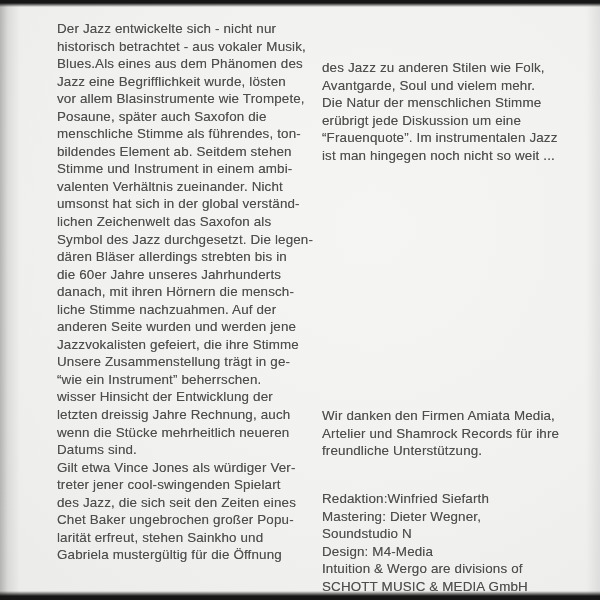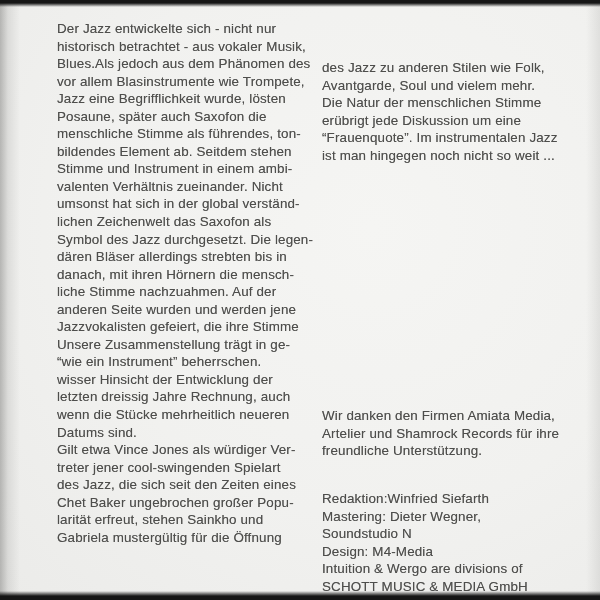--- a/index.html
+++ b/index.html
@@ -50,32 +50,33 @@
 
 <div class="page">
   <div class="shade-left"></div>
   <div class="shade-right"></div>
   <div class="edge-top"></div>
   <div class="edge-bottom"></div>
 
   <div class="tblock col-left">
       <div class="line">Der Jazz entwickelte sich - nicht nur</div>
       <div class="line">historisch betrachtet - aus vokaler Musik,</div>
-      <div class="line">Blues.Als jedoch aus dem Phänomen des</div>
+      <div class="line">Blues.Als eines aus dem Phänomen des</div>
+      <div class="line">Jazz eine Begrifflichkeit wurde, lösten</div>
       <div class="line">vor allem Blasinstrumente wie Trompete,</div>
-      <div class="line">Jazz eine Begrifflichkeit wurde, lösten</div>
       <div class="line">Posaune, später auch Saxofon die</div>
       <div class="line">menschliche Stimme als führendes, ton-</div>
       <div class="line">bildendes Element ab. Seitdem stehen</div>
       <div class="line">Stimme und Instrument in einem ambi-</div>
       <div class="line">valenten Verhältnis zueinander. Nicht</div>
       <div class="line">umsonst hat sich in der global verständ-</div>
       <div class="line">lichen Zeichenwelt das Saxofon als</div>
       <div class="line">Symbol des Jazz durchgesetzt. Die legen-</div>
       <div class="line">dären Bläser allerdings strebten bis in</div>
+      <div class="line">die 60er Jahre unseres Jahrhunderts</div>
       <div class="line">danach, mit ihren Hörnern die mensch-</div>
       <div class="line">liche Stimme nachzuahmen. Auf der</div>
       <div class="line">anderen Seite wurden und werden jene</div>
       <div class="line">Jazzvokalisten gefeiert, die ihre Stimme</div>
       <div class="line">Unsere Zusammenstellung trägt in ge-</div>
       <div class="line">“wie ein Instrument” beherrschen.</div>
       <div class="line">wisser Hinsicht der Entwicklung der</div>
       <div class="line">letzten dreissig Jahre Rechnung, auch</div>
       <div class="line">wenn die Stücke mehrheitlich neueren</div>
       <div class="line">Datums sind.</div>

